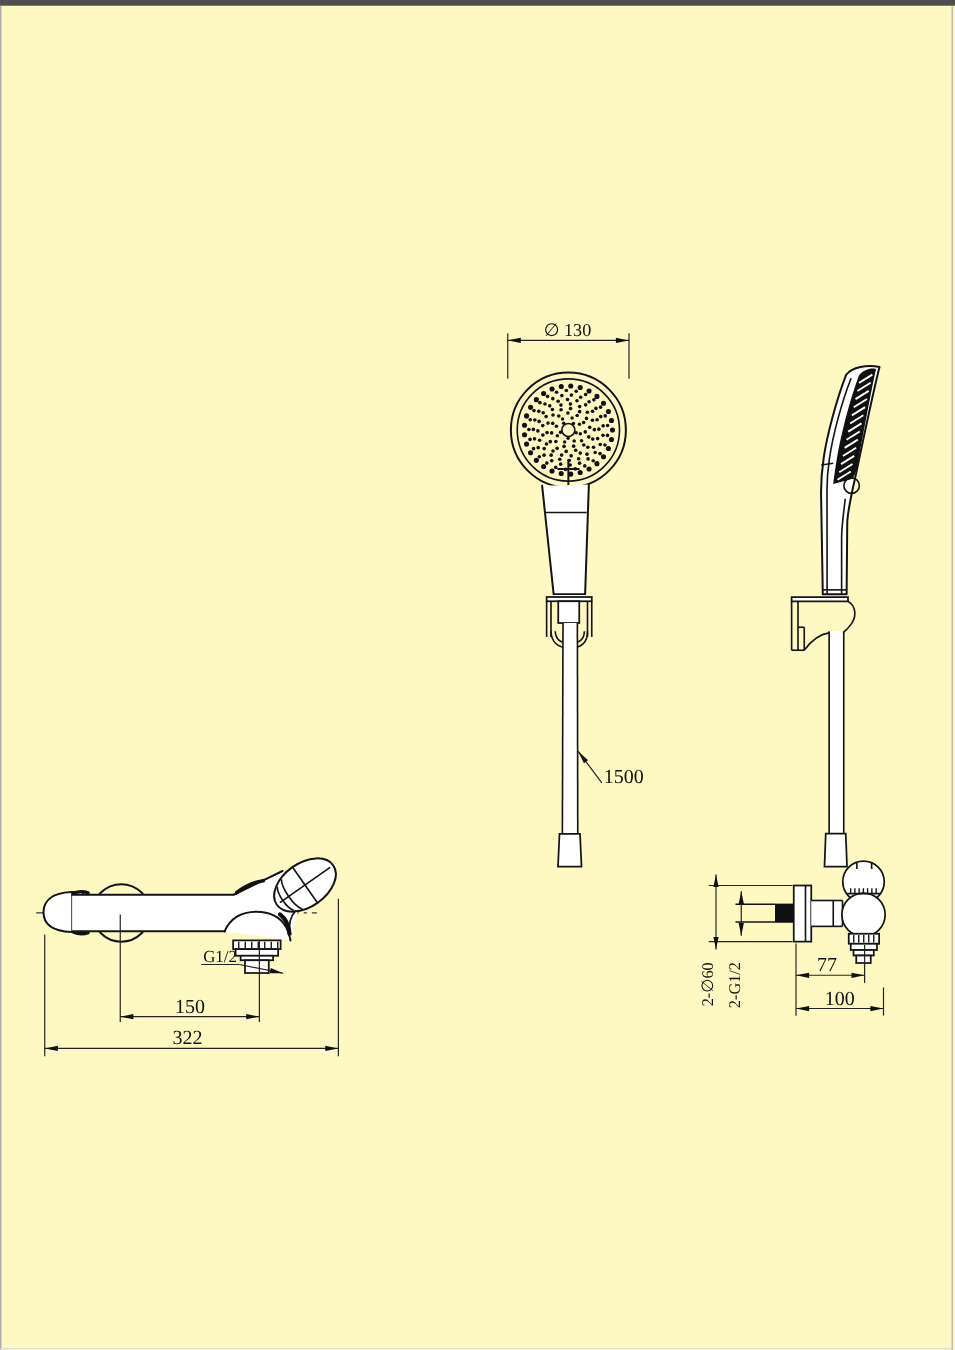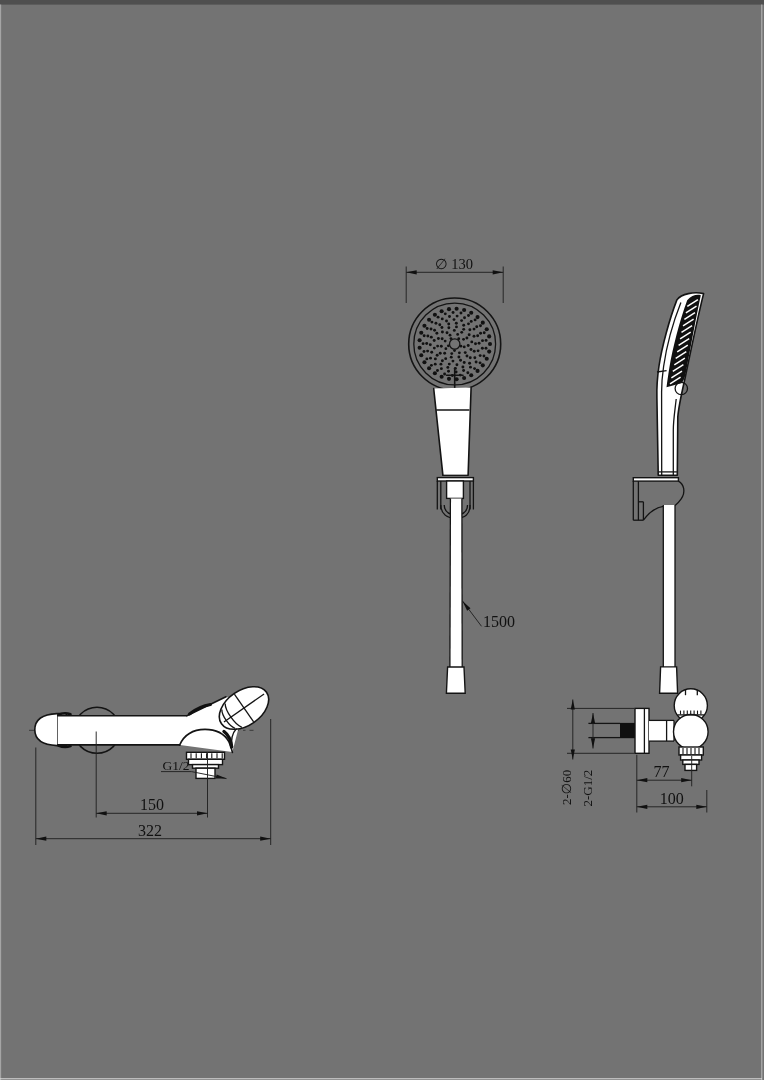--- a/index.html
+++ b/index.html
@@ -1,16 +1,16 @@
 <!DOCTYPE html>
 <html><head>
 <meta charset="utf-8">
 <style>
   html,body{margin:0;padding:0;background:#fff;}
-  #stage{position:relative;width:764px;height:1080px;background:#737373;overflow:hidden;}
+  #stage{position:relative;width:764px;height:1080px;background:#fef9c3;overflow:hidden;}
   svg{position:absolute;left:0;top:0;}
   .ol{fill:none;stroke:#141414;stroke-width:1.6;stroke-linecap:round;stroke-linejoin:round;}
   .thin{fill:none;stroke:#141414;stroke-width:1.3;}
   .wh{fill:#fff;stroke:#141414;stroke-width:1.6;stroke-linejoin:round;}
   .whthin{fill:#fff;stroke:#141414;stroke-width:1.4;}
   .dim{fill:none;stroke:#222;stroke-width:0.95;}
   .blk{fill:#101010;stroke:none;}
   .crs{fill:none;stroke:#101010;stroke-linecap:round;}
   .dimtxt{font-family:"Liberation Serif","DejaVu Serif",serif;font-size:16px;fill:#111;}
   .mtxt{font-family:"Liberation Serif","DejaVu Serif",serif;font-size:14.5px;fill:#111;}

